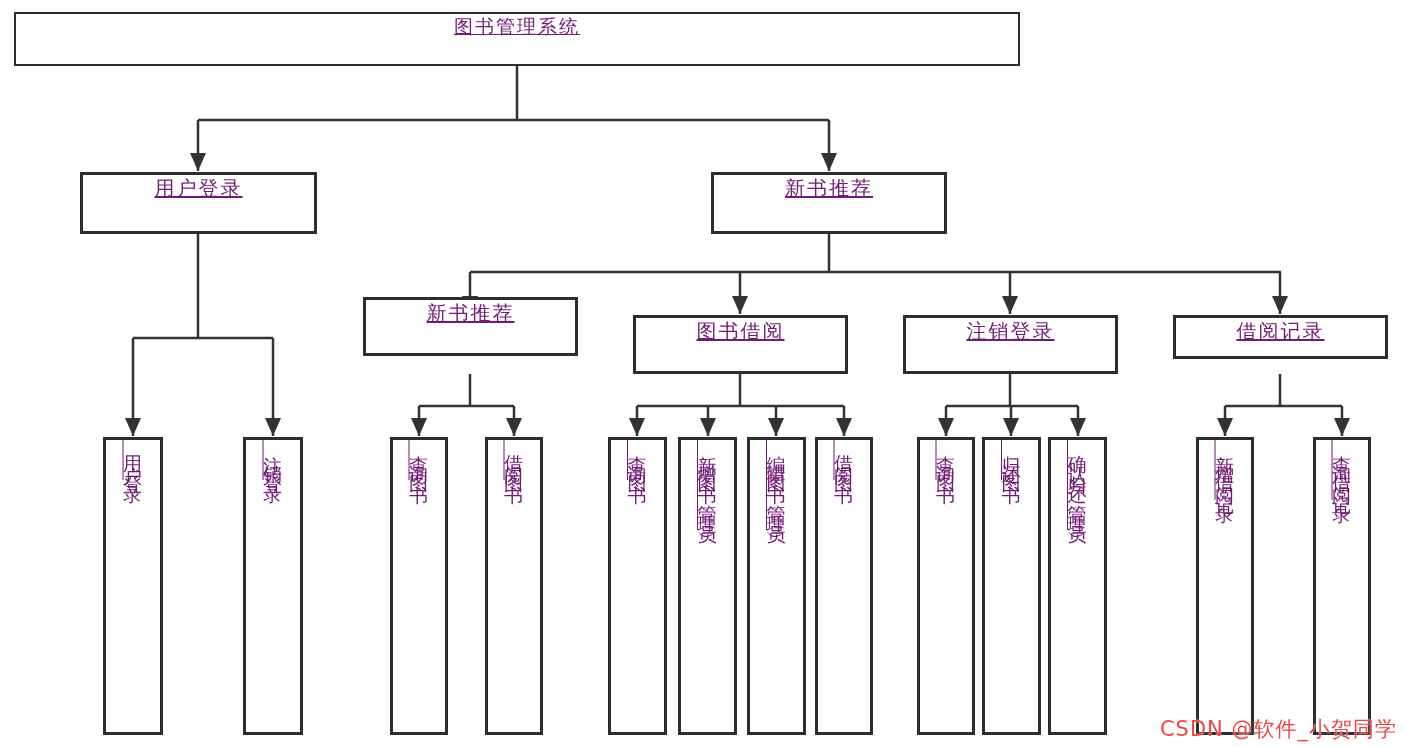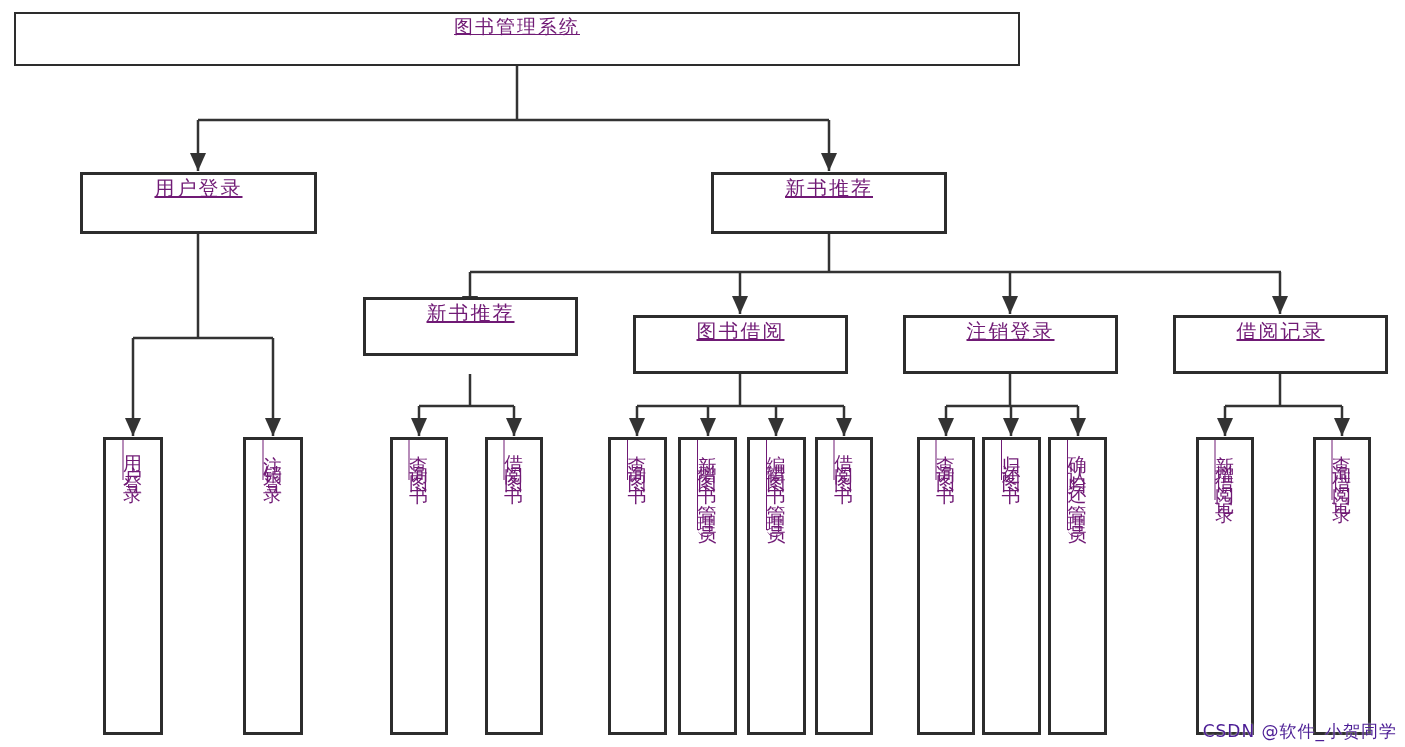--- a/index.html
+++ b/index.html
@@ -52,22 +52,22 @@
     text-orientation: mixed;
     font-size: 19px;
     letter-spacing: 10px;
     line-height: 1;
     white-space: nowrap;
   }
   .watermark {
     position: absolute;
     right: 8px;
     bottom: 4px;
-    font-size: 17px;
-    color: #4c1d95;
+    font-size: 21px;
+    color: #ef4444;
     letter-spacing: 1px;
     text-shadow: 0 0 2px #ffffff;
     white-space: nowrap;
     z-index: 5;
   }
 </style>
 </head>
 <body>
 
 <div class="canvas">
@@ -128,21 +128,21 @@
 
   <div class="box h" style="left:363px; top:297px; width:215px; height:59px;">
     <span>新书推荐</span>
   </div>
   <div class="box h" style="left:633px; top:315px; width:215px; height:59px;">
     <span>图书借阅</span>
   </div>
   <div class="box h" style="left:903px; top:315px; width:215px; height:59px;">
     <span>注销登录</span>
   </div>
-  <div class="box h" style="left:1173px; top:315px; width:215px; height:59px;">
+  <div class="box h" style="left:1173px; top:315px; width:215px; height:44px;">
     <span>借阅记录</span>
   </div>
 
   <div class="box v" style="left:103px; top:437px; width:60px; height:298px;">
     <span>用户登录</span>
   </div>
   <div class="box v" style="left:243px; top:437px; width:60px; height:298px;">
     <span>注销登录</span>
   </div>
 

